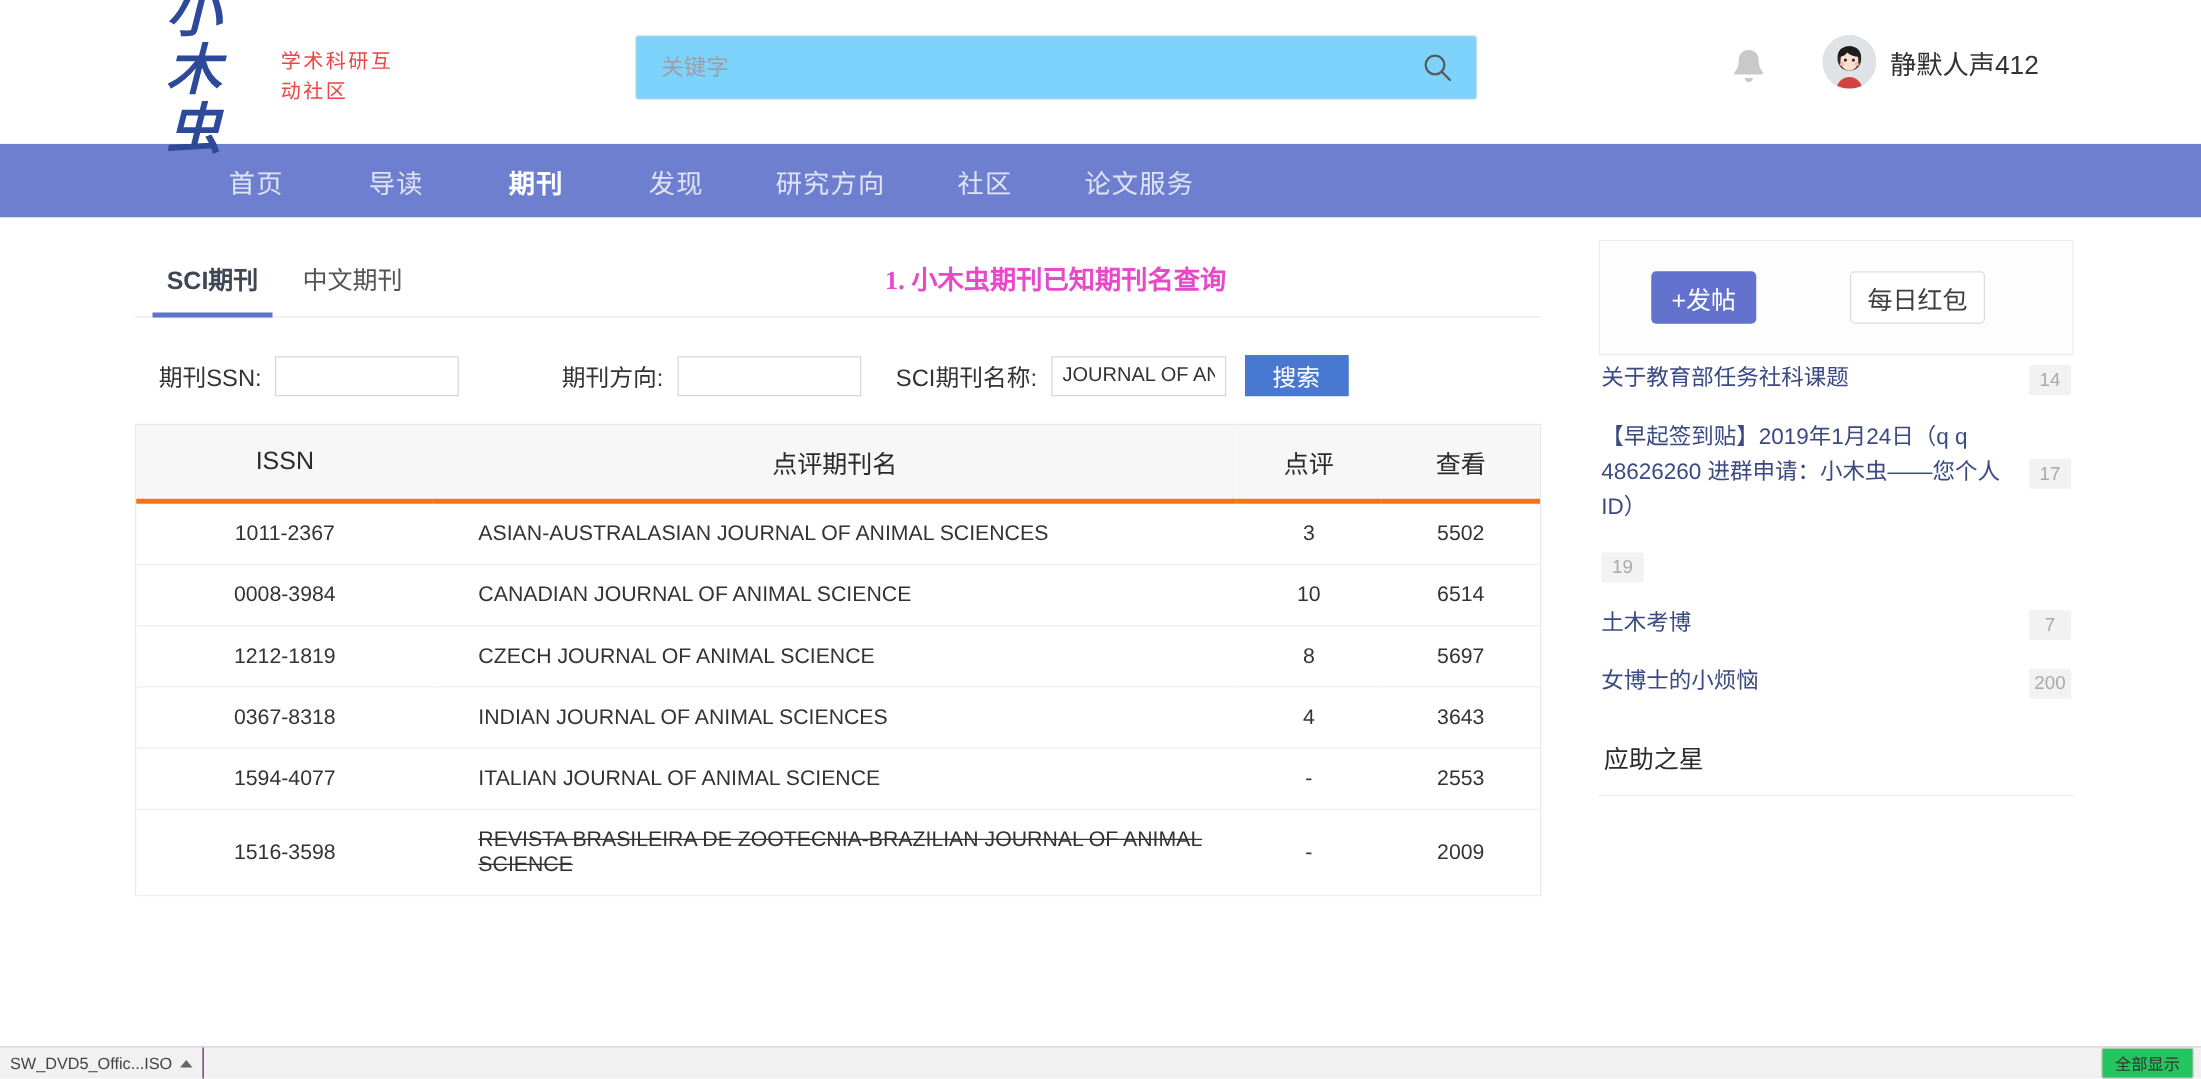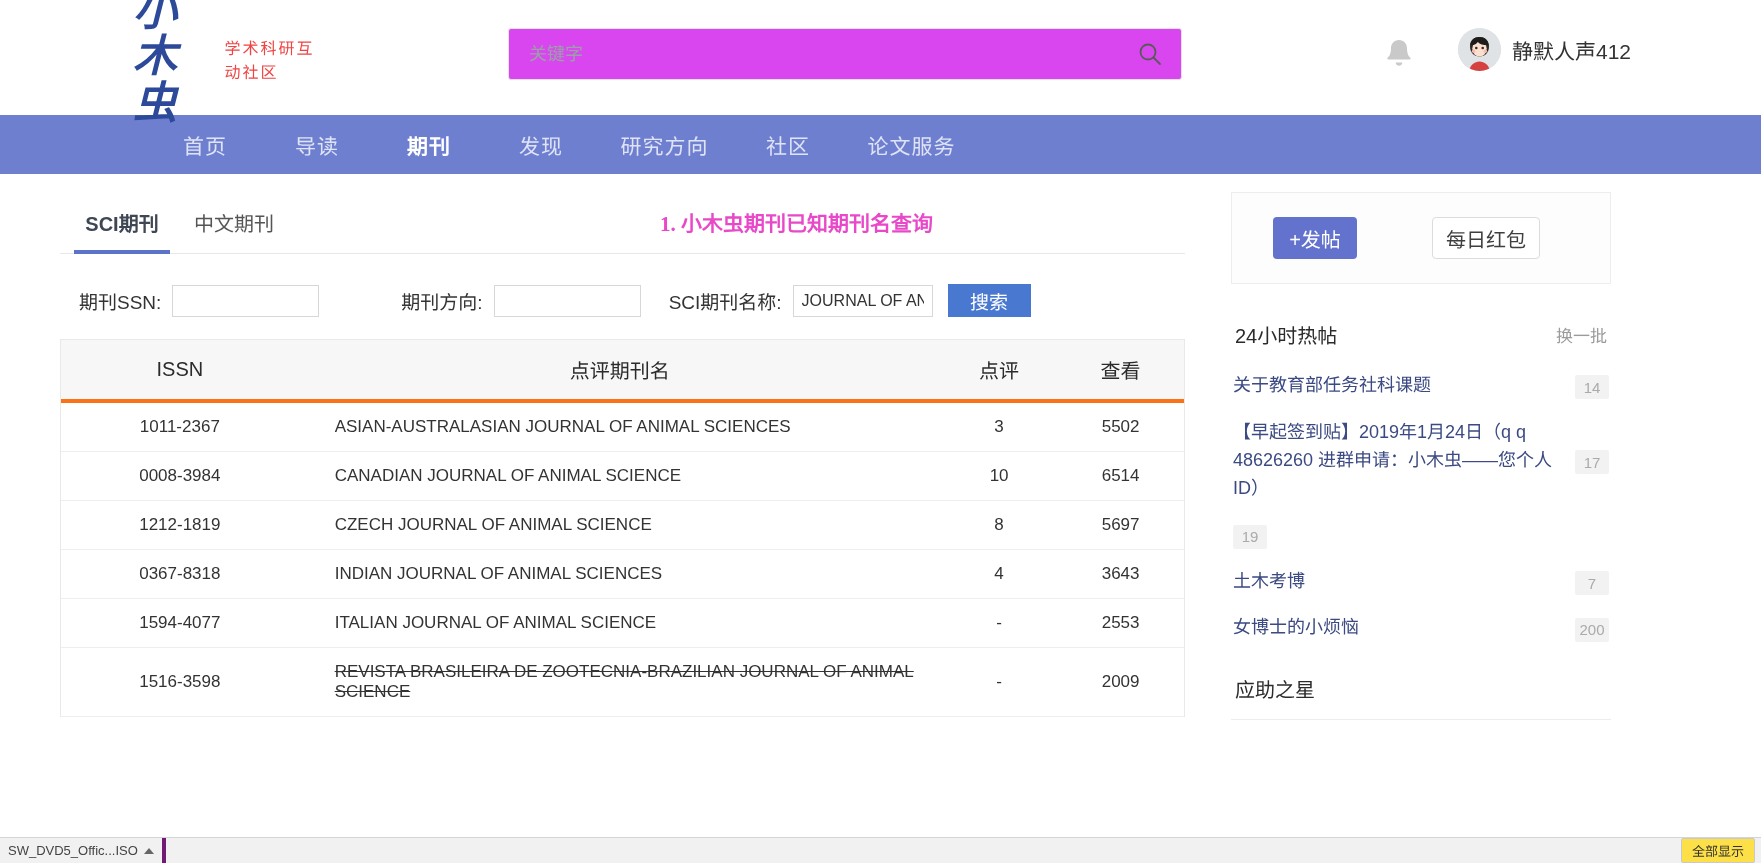--- a/index.html
+++ b/index.html
@@ -53,21 +53,21 @@
   }
 
   .search-box {
     position: absolute;
     left: 508px;
     top: 28px;
     width: 674px;
     height: 52px;
     border: 1px solid #e2e3e7;
     border-radius: 3px;
-    background: #d946ef;
+    background: #7dd3fc;
     display: flex;
     align-items: center;
   }
   .search-input {
     border: none;
     outline: none;
     background: transparent;
     flex: 1;
     height: 100%;
     padding: 0 20px;
@@ -135,21 +135,21 @@
   }
 
   
   .content {
     display: flex;
     padding: 0;
     background: #ffffff;
   }
   .main-col {
     width: 1125px;
-    margin-left: 60px;
+    margin-left: 108px;
     position: relative;
   }
 
   .tabs-row {
     position: relative;
     height: 80px;
     display: flex;
     align-items: flex-end;
     border-bottom: 1px solid #e8e8e8;
   }
@@ -353,33 +353,33 @@
   }
   .taskbar-item {
     font-size: 13px;
     color: #444;
     padding: 0 8px;
     white-space: nowrap;
     display: flex;
     align-items: center;
     gap: 6px;
     height: 100%;
-    border-right: 4px solid #701a75;
+    border-right: 1px solid #701a75;
   }
   .taskbar-right {
     position: absolute;
     right: 6px;
     display: flex;
     align-items: center;
   }
   .taskbar-btn {
     font-size: 13px;
     color: #333;
     border: 1px solid #c9c9c9;
-    background: #fde047;
+    background: #22c55e;
     padding: 2px 10px;
     border-radius: 2px;
   }
   .caret-up {
     width: 0; height: 0;
     border-left: 5px solid transparent;
     border-right: 5px solid transparent;
     border-bottom: 6px solid #666;
   }
 </style>
@@ -515,24 +515,20 @@
       </div>
     </div>
 
     <div class="side-col">
 
       <div class="side-actions">
         <button class="btn-post">+发帖</button>
         <button class="btn-redpack">每日红包</button>
       </div>
 
-      <div class="side-section-head">
-        <span class="side-section-title">24小时热帖</span>
-        <span class="side-refresh">换一批</span>
-      </div>
 
       <div class="hot-list" id="hot-list">
           <div class="hot-item">
             <span class="hot-title">关于教育部任务社科课题</span>
             <span class="hot-count">14</span>
           </div>
           <div class="hot-item">
             <span class="hot-title">【早起签到贴】2019年1月24日（q q 48626260 进群申请：小木虫——您个人ID）</span>
             <span class="hot-count">17</span>
           </div>

